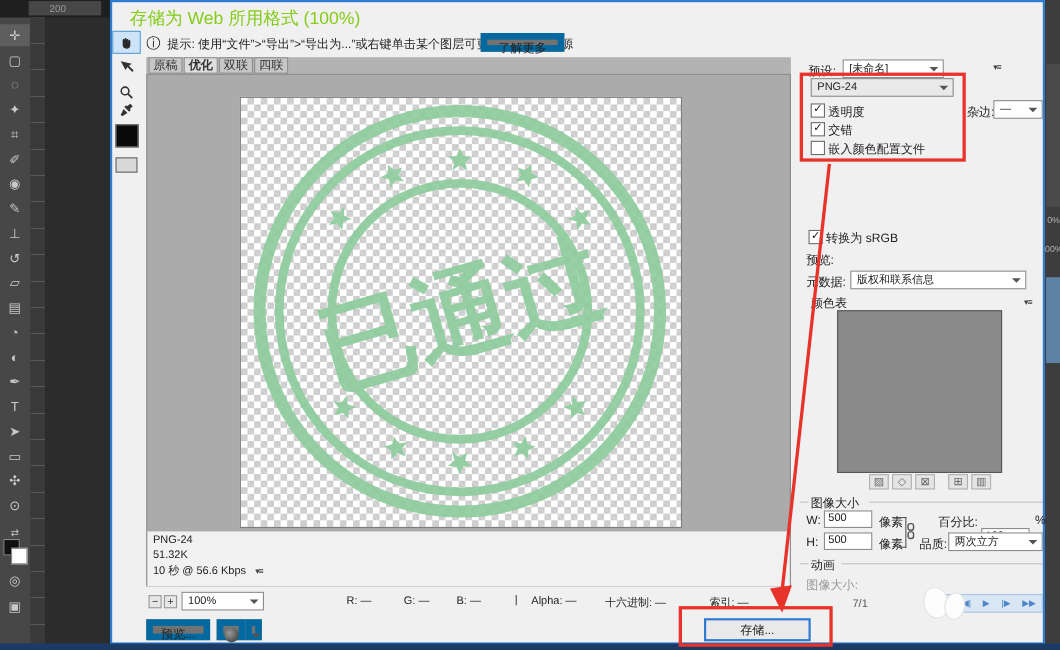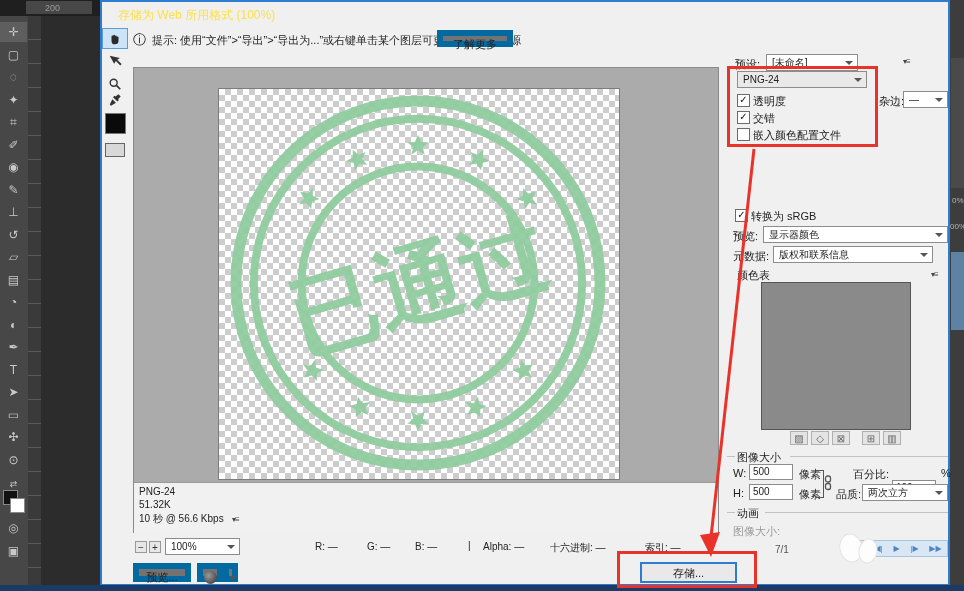--- a/index.html
+++ b/index.html
@@ -18,21 +18,21 @@
            background-image:repeating-linear-gradient(#3a3a3a 0 23px,#5a5a5a 23px 24px);}
   .canvas-bg{left:41px;top:16px;width:59px;height:575px;background:#2c2c2c;}
   .edge-strip{left:950px;top:0;width:14px;height:591px;background:#3d3d3d;}
   .edge-frag{position:absolute;font-size:8px;color:#b5b5b5;}
   .edge-block-a{left:951px;top:58px;width:13px;height:130px;background:#4a4a4a;}
   .edge-block-b{left:951px;top:252px;width:13px;height:78px;background:#5e82a3;}
   .bottom-navy{left:0;top:585px;width:964px;height:6px;background:#1c3a66;}
   
   .dialog{left:100px;top:0;width:850px;height:586px;background:#f0f0f0;
           border:2px solid #2e7cd1;box-sizing:border-box;}
-  .dlg-title{left:118px;top:7px;font-size:12px;color:#fde047;}
+  .dlg-title{left:118px;top:7px;font-size:16px;color:#84cc16;}
   .tipbar-text{left:152px;top:33px;font-size:11px;color:#222;white-space:nowrap;}
   .info-glyph{left:133px;top:31px;font-size:13px;color:#111;}
   .learn-btn{left:437px;top:30px;width:76px;height:17px;line-height:16px;}
   .btn{position:absolute;background:#737373;border:6px solid #0369a1;font-size:11px;
        text-align:center;color:#222;box-sizing:border-box;}
   
   .dtool{position:absolute;left:102px;width:26px;height:21px;text-align:center;}
   .dtool.sel{background:#cde3f7;border:1px solid #5a9fd4;box-sizing:border-box;}
   .dtool svg{margin-top:3px;}
   .dlg-swatch{left:105px;top:113px;width:19px;height:19px;background:#0a0a0a;border:1px solid #777;}
@@ -153,20 +153,26 @@
   </div>
   <div class="dtool" style="top:90px">
     <svg width="14" height="14" viewBox="0 0 16 16">
         <path d="M12 1.5 l2.5 2.5 -3 3 1 1 -1.8 1.8 -5-5 L7.5 3 l1 1z" fill="#333"></path>
         <path d="M5 7 l4 4 -5.5 3.5 L2 13z" fill="#333"></path>
       </svg>
   </div>
   <div class="abs dlg-swatch"></div>
   <div class="abs slice-vis"></div>
 
+  <div class="abs tabrow">
+    <div class="tab" style="left:2px">原稿</div>
+    <div class="tab active" style="left:34px">优化</div>
+    <div class="tab" style="left:66px">双联</div>
+    <div class="tab" style="left:98px">四联</div>
+  </div>
 
   <div class="abs pane"></div>
   <div class="abs checker">
     <svg width="398" height="388" viewBox="0 0 400 390">
       <defs>
         <path id="star" d="M0,-11 L3.2,-3.8 L10.8,-3.4 L4.8,1.6 L6.8,9 L0,4.6 L-6.8,9 L-4.8,1.6 L-10.8,-3.4 L-3.2,-3.8 Z" fill="#8ecc9d"></path>
       </defs>
       <g opacity="0.92">
         <circle cx="200" cy="195" r="183" fill="none" stroke="#8ecc9d" stroke-width="11"></circle>
         <circle cx="200" cy="195" r="165" fill="none" stroke="#8ecc9d" stroke-width="8"></circle>
@@ -226,21 +232,20 @@
   <div class="chk" style="left:737px;top:111px">✓</div>
   <div class="lbl" style="left:753px;top:111px">交错</div>
 
   <div class="chk" style="left:737px;top:128px"></div>
   <div class="lbl" style="left:753px;top:128px">嵌入颜色配置文件</div>
 
   <div class="chk" style="left:735px;top:209px">✓</div>
   <div class="lbl" style="left:751px;top:209px">转换为 sRGB</div>
 
   <div class="lbl" style="left:733px;top:229px">预览:</div>
-  <div class="combo" style="left:763px;top:226px;width:185px">显示器颜色</div>
 
   <div class="lbl" style="left:733px;top:249px">元数据:</div>
   <div class="combo" style="left:773px;top:246px;width:160px">版权和联系信息</div>
 
   <div class="lbl" style="left:737px;top:268px">颜色表</div>
   <div class="menuicon" style="left:931px;top:270px">▾≡</div>
   <div class="abs ct-box"></div>
   <div class="ct-icon" style="left:790px">▨</div>
   <div class="ct-icon" style="left:811px">◇</div>
   <div class="ct-icon" style="left:832px">⊠</div>

